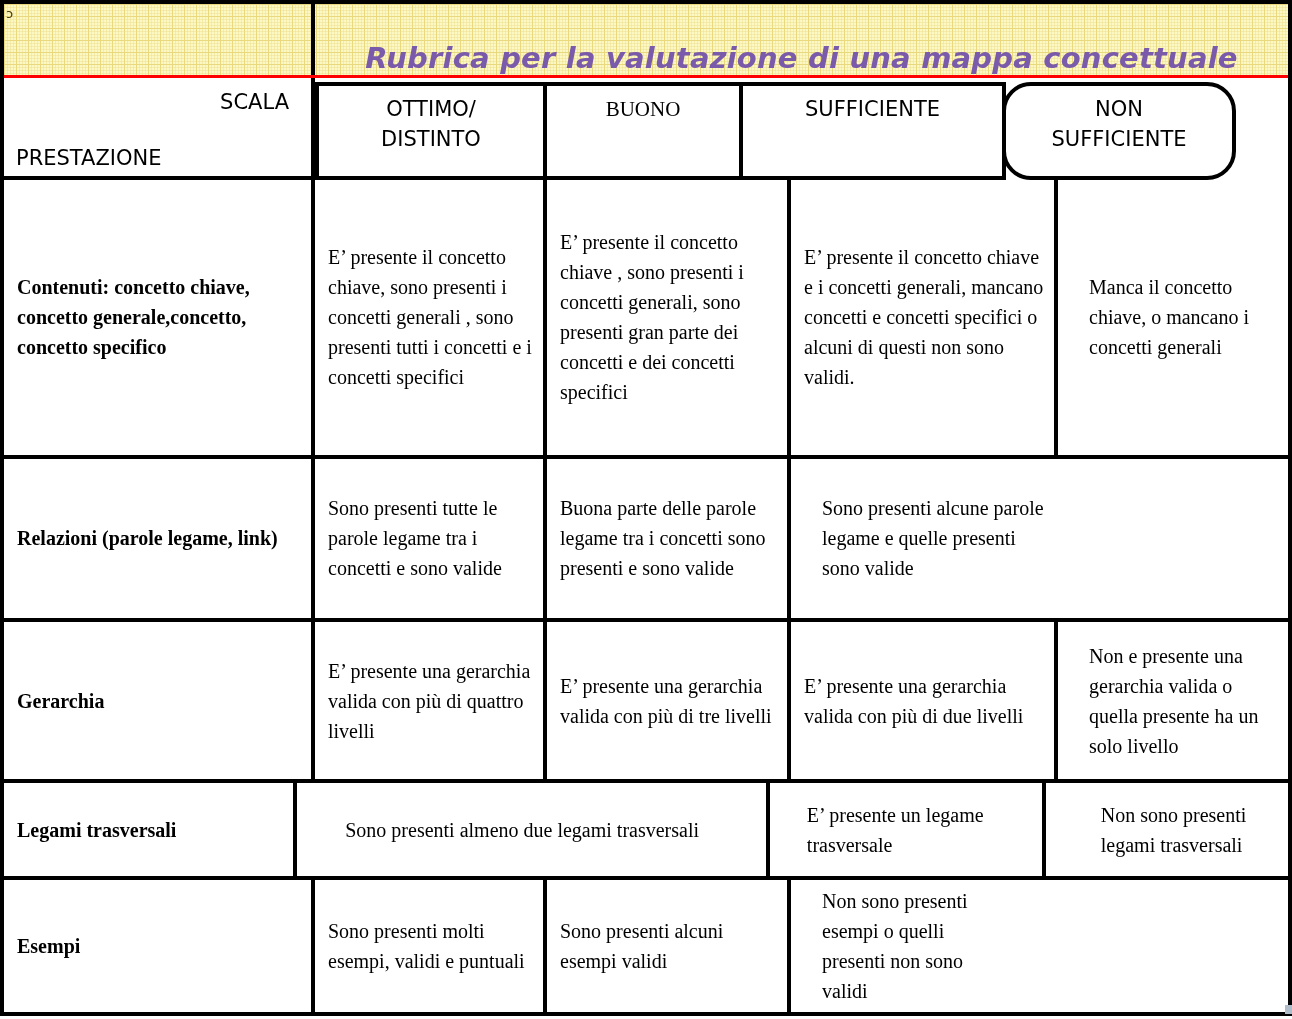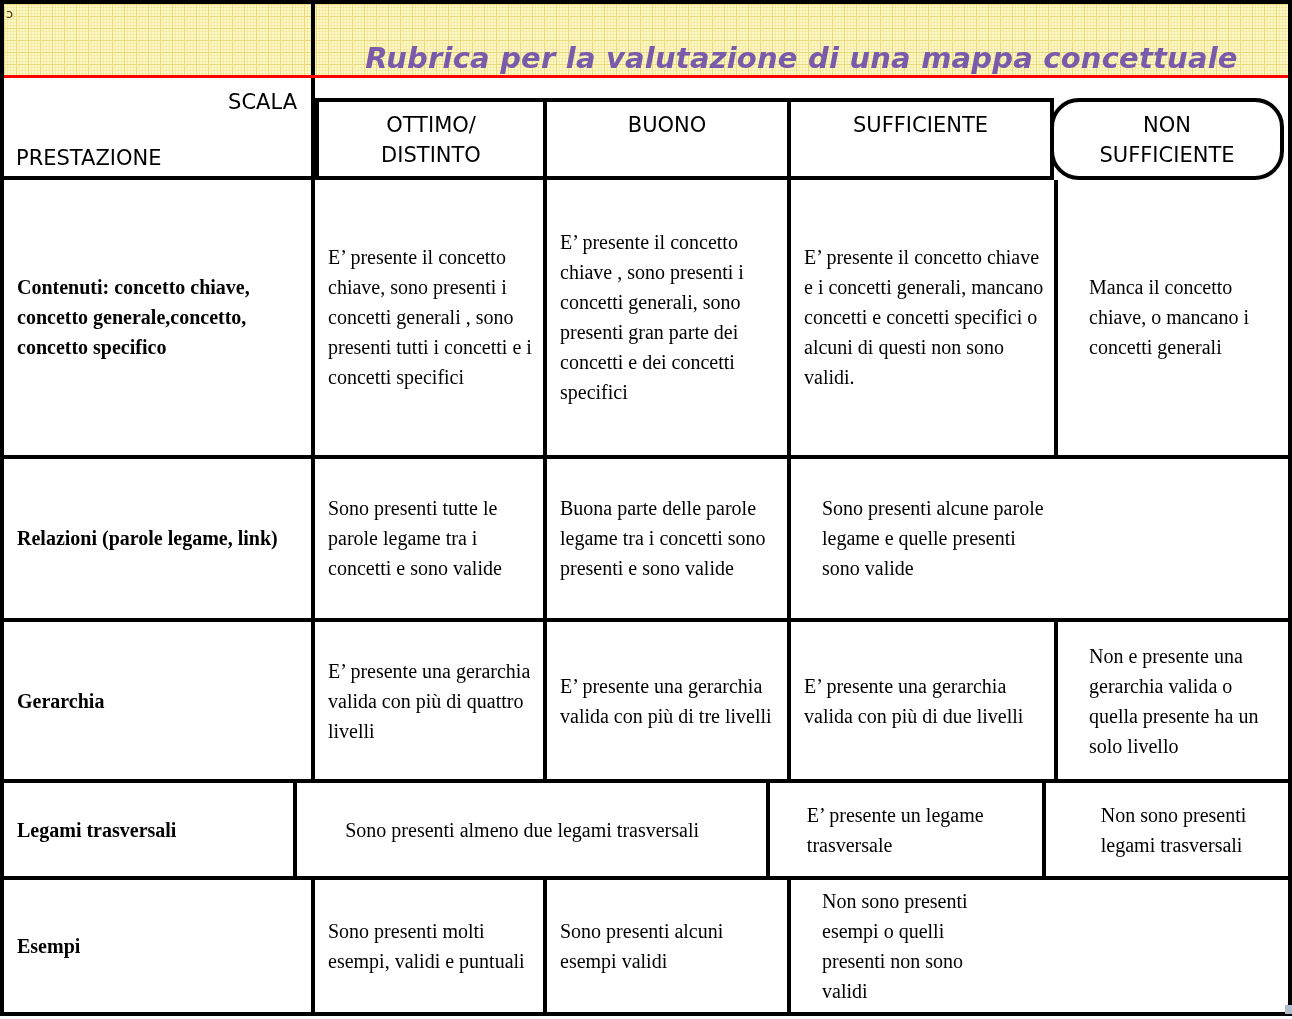--- a/index.html
+++ b/index.html
@@ -27,29 +27,29 @@
            font-weight:bold; font-style:italic; font-size:29px; color:#7a5aaa;
            letter-spacing:.2px; white-space:nowrap; }
   .corner-mark { position:absolute; left:2px; top:2px; font-size:13px; color:#4a3a10;
                  font-family:"DejaVu Sans",sans-serif; }
 
   
   .headrow { height:103px; display:flex; background:#fff; }
   .pcell { width:311px; border-right:4px solid #000; border-bottom:4px solid #000;
            position:relative; font-family:"DejaVu Sans","Liberation Sans",sans-serif;
            font-size:21px; }
-  .pcell .scala { position:absolute; top:12px; right:14px; }
+  .pcell .scala { position:absolute; top:12px; right:22px; }
   .pcell .prestazione { position:absolute; bottom:6px; left:12px; }
-  .scales { flex:1; display:flex; padding-top:20px; }
+  .scales { flex:1; display:flex; padding-top:4px; }
   .hbox { border:4px solid #000; display:flex; justify-content:center;
           padding-top:8px; text-align:center;
           font-family:"DejaVu Sans","Liberation Sans",sans-serif;
           font-size:21px; line-height:30px; white-space:pre-line; }
   .hbox + .hbox { margin-left:-4px; }
-  .w-ott { width:232px; } .w-buo { width:248px; } .w-suf { width:267px; } .w-non { width:234px;border-radius:29px; }
+  .w-ott { width:232px; } .w-buo { width:200px;font-family:Liberation Serif, serif; } .w-suf { width:267px; } .w-non { width:234px;border-radius:29px; }
 
   
   .row { display:flex; border-bottom:4px solid #000; }
   .row:last-child { border-bottom:none; flex:1; }
   .cell { border-right:4px solid #000; display:flex; align-items:center;
           font-size:20px; line-height:30px; padding:6px 10px 6px 13px; }
   .cell:last-child { border-right:none;padding-left:31px; }
   .c-label { width:311px; font-weight:bold; }
   .c-ott { width:232px; } .c-buo { width:244px; } .c-suf { width:267px; }
   .c-non { width:230px; } .c-merged { width:476px;padding-left:24px; }

